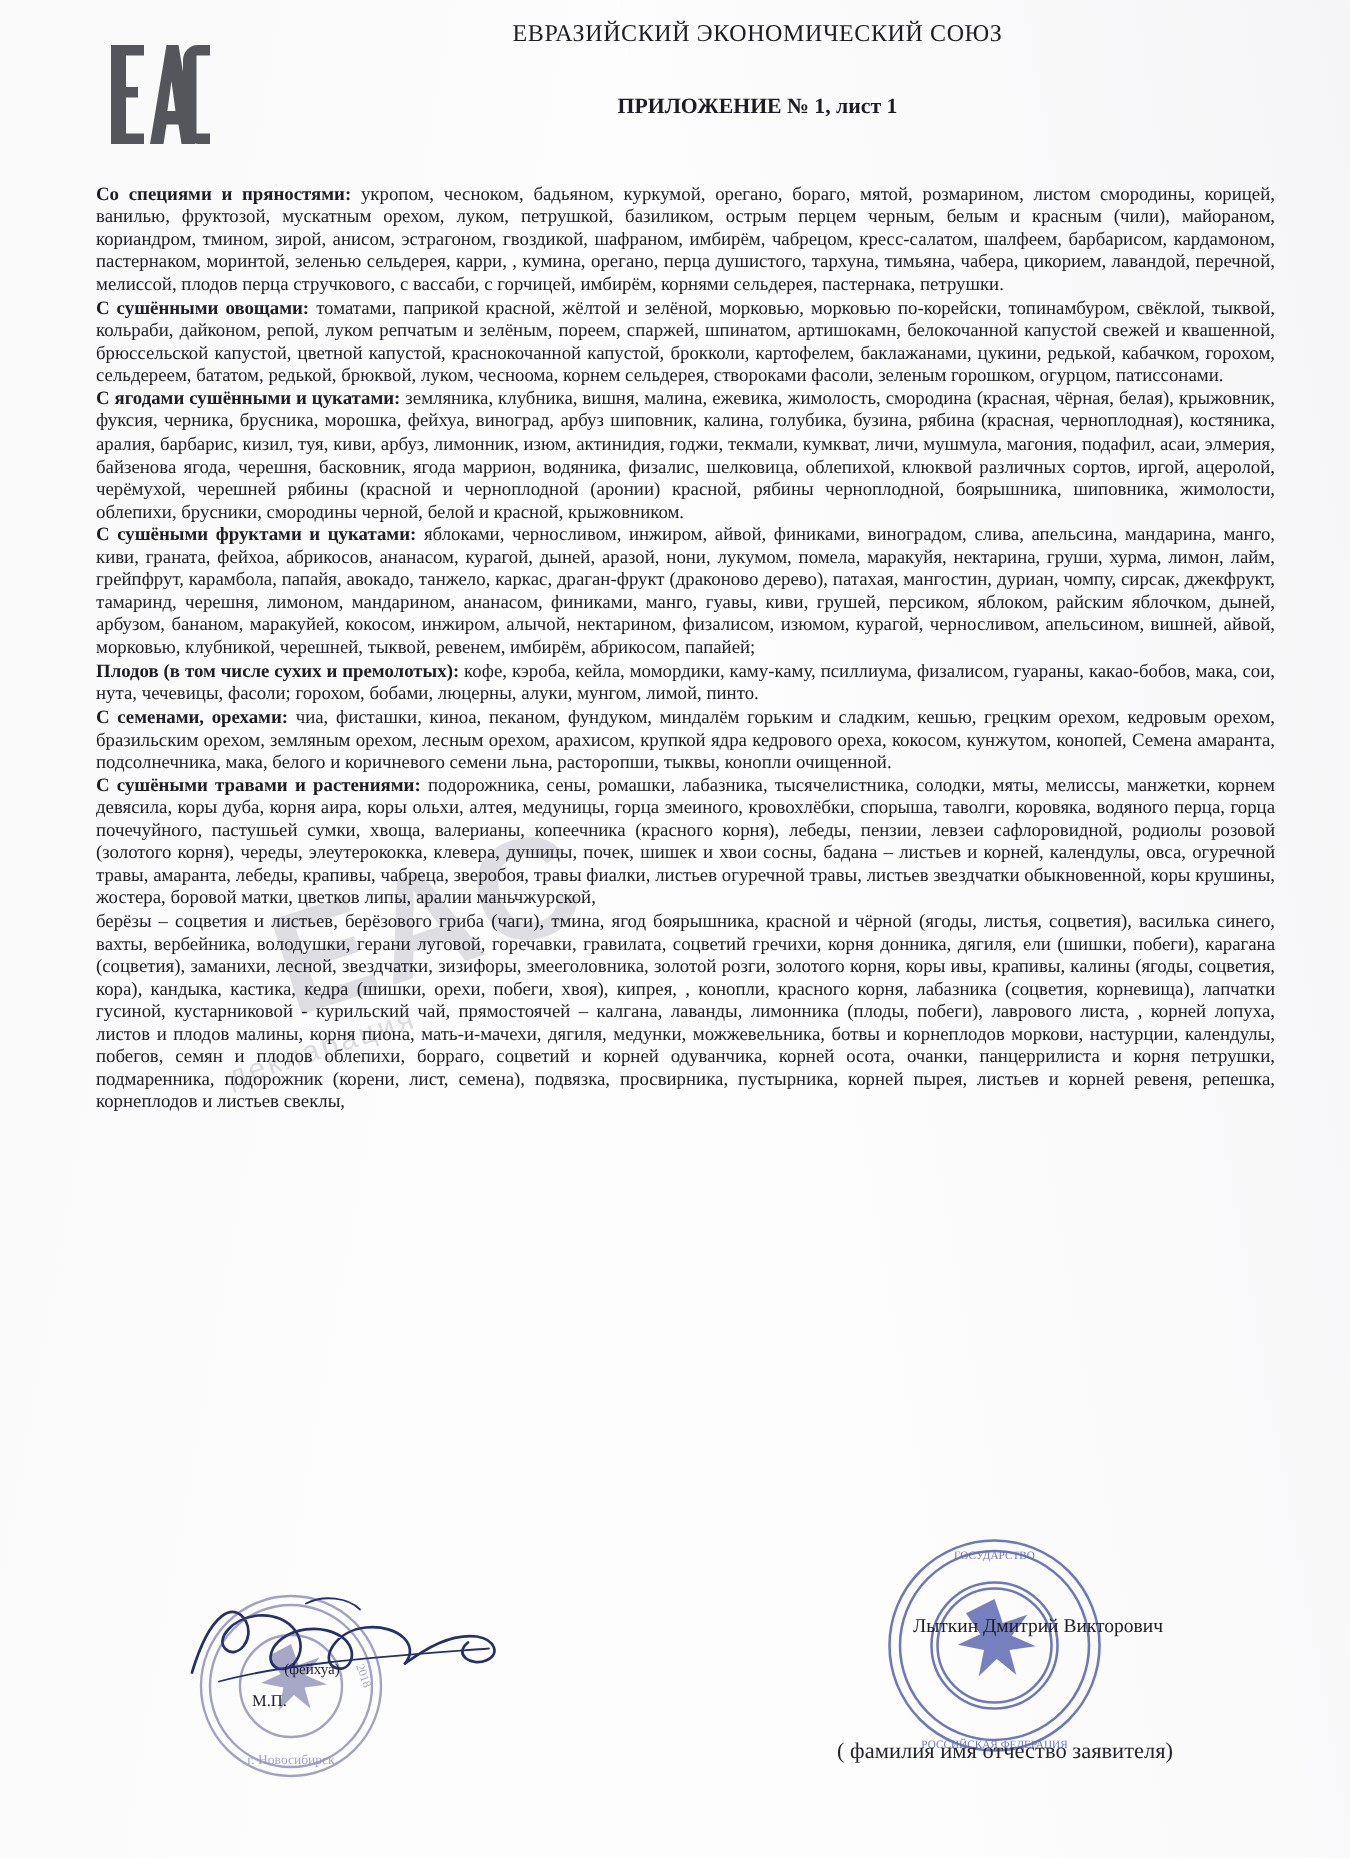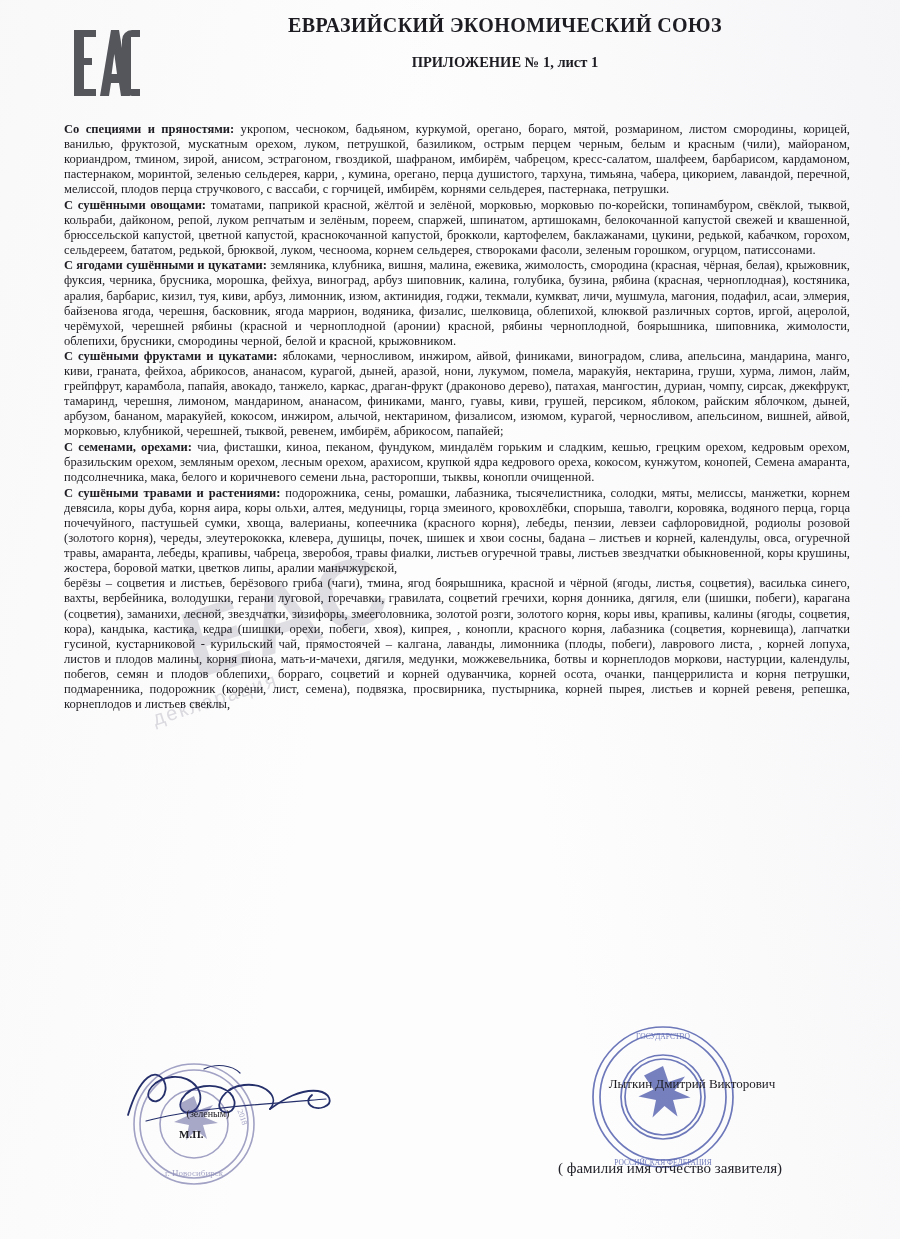--- a/index.html
+++ b/index.html
@@ -44,24 +44,24 @@
   .eac-mark svg { display:block; }
 
   .header-block {
     position: absolute;
     left: 170px;
     top: 14px;
     width: 670px;
     text-align: center;
   }
   .doc-title {
-    font-weight: bold;
-    font-size: 20px;
+    font-weight: normal;
+    font-size: 16px;
     letter-spacing: 0.4px;
-    margin-bottom: 17px;
+    margin-bottom: 31px;
   }
   .doc-sub1 {
     font-weight: bold;
     font-size: 14.5px;
     margin-bottom: 5px;
   }
   .doc-sub2 {
     font-weight: bold;
     font-size: 14.5px;
   }
@@ -106,24 +106,24 @@
   .sig-podpis {
     position: absolute;
     left: 148px;
     top: 1108px;
     font-size: 10px;
     width: 120px;
     text-align: center;
   }
   .sig-mp {
     position: absolute;
-    left: 179px;
+    left: 168px;
     top: 1128px;
     font-size: 11px;
-    font-weight: bold;
+    font-weight: normal;
   }
 
   
   .handsign {
     position: absolute;
     left: 120px;
     top: 1055px;
     width: 230px;
     height: 80px;
     color: #232a57;
@@ -212,20 +212,23 @@
     <p class="para-gap">
       <span class="lead">С сушёнными овощами:</span><span> томатами, паприкой красной, жёлтой и зелёной, морковью, морковью по-корейски, топинамбуром, свёклой, тыквой, кольраби, дайконом, репой, луком репчатым и зелёным, пореем, спаржей, шпинатом, артишокамн, белокочанной капустой свежей и квашенной, брюссельской капустой, цветной капустой, краснокочанной капустой,  брокколи, картофелем, баклажанами, цукини, редькой, кабачком, горохом, сельдереем, бататом, редькой, брюквой, луком, чесноома, корнем сельдерея, створоками фасоли, зеленым горошком, огурцом, патиссонами.</span>
     </p>
     <p class="para-gap">
       <span class="lead">С ягодами сушёнными и цукатами:</span><span> земляника, клубника, вишня, малина, ежевика, жимолость, смородина (красная, чёрная, белая), крыжовник, фуксия, черника, брусника, морошка, фейхуа, виноград, арбуз шиповник, калина, голубика, бузина, рябина (красная, черноплодная), костяника, аралия, барбарис, кизил, туя, киви, арбуз, лимонник, изюм, актинидия, годжи, текмали, кумкват, личи, мушмула, магония, подафил, асаи, элмерия, байзенова ягода, черешня, басковник, ягода маррион, водяника, физалис, шелковица, облепихой, клюквой различных сортов, иргой, ацеролой, черёмухой, черешней рябины (красной и черноплодной (аронии) красной, рябины черноплодной, боярышника, шиповника, жимолости, облепихи, брусники, смородины черной, белой и красной, крыжовником.</span>
     </p>
     <p class="para-gap">
       <span class="lead">С сушёными фруктами и цукатами:</span><span> яблоками, черносливом, инжиром, айвой, финиками, виноградом, слива, апельсина, мандарина, манго, киви, граната, фейхоа, абрикосов, ананасом, курагой,  дыней, аразой, нони, лукумом, помела, маракуйя, нектарина, груши, хурма, лимон, лайм, грейпфрут, карамбола, папайя, авокадо, танжело, каркас, драган-фрукт (драконово дерево), патахая, мангостин, дуриан, чомпу, сирсак, джекфрукт, тамаринд, черешня, лимоном, мандарином, ананасом, финиками, манго, гуавы, киви, грушей, персиком, яблоком, райским яблочком, дыней, арбузом, бананом, маракуйей, кокосом, инжиром, алычой, нектарином, физалисом, изюмом, курагой, черносливом, апельсином, вишней, айвой, морковью, клубникой, черешней, тыквой, ревенем, имбирём, абрикосом, папайей;</span>
     </p>
     <p class="para-gap">
+      <span class="lead">Плодов (в том числе сухих и премолотых):</span><span> кофе, кэроба, кейла, момордики, каму-каму, псиллиума, физалисом, гуараны, какао-бобов, мака, сои, нута, чечевицы, фасоли; горохом, бобами, люцерны, алуки, мунгом, лимой, пинто.</span>
+    </p>
+    <p class="para-gap">
       <span class="lead">С семенами, орехами:</span><span> чиа, фисташки, кинoa, пеканом, фундуком, миндалём горьким и сладким, кешью, грецким орехом, кедровым орехом, бразильским орехом, земляным орехом, лесным орехом, арахисом, крупкой ядра кедрового ореха, кокосом, кунжутом, конопей, Семена амаранта, подсолнечника, мака, белого и коричневого семени льна, расторопши, тыквы, конопли очищенной.</span>
     </p>
     <p class="para-gap">
       <span class="lead">С сушёными травами и растениями:</span><span> подорожника, сены, ромашки, лабазника, тысячелистника, солодки, мяты, мелиссы, манжетки, корнем девясила, коры дуба, корня аира, коры ольхи, алтея, медуницы, горца змеиного, кровохлёбки, спорыша, таволги, коровяка, водяного перца, горца почечуйного, пастушьей сумки, хвоща, валерианы, копеечника (красного корня), лебеды, пензии, левзеи сафлоровидной,  родиолы розовой (золотого корня), череды, элеутерококка, клевера, душицы, почек, шишек и хвои сосны,  бадана – листьев и корней, календулы, овса, огуречной травы,  амаранта, лебеды, крапивы, чабреца, зверобоя, травы фиалки, листьев огуречной травы, листьев звездчатки обыкновенной, коры крушины, жостера, боровой матки, цветков липы, аралии маньчжурской,</span>
     </p>
     <p>
       <span>берёзы – соцветия и листьев, берёзового гриба (чаги), тмина, ягод боярышника, красной и чёрной (ягоды, листья, соцветия), василька синего, вахты, вербейника, володушки, герани луговой, горечавки, гравилата, соцветий гречихи, корня донника, дягиля, ели (шишки, побеги), карагана (соцветия), заманихи, лесной, звездчатки, зизифоры, змееголовника, золотой розги, золотого корня, коры ивы, крапивы,  калины (ягоды, соцветия, кора), кандыка, кастика, кедра (шишки, орехи, побеги, хвоя), кипрея, , конопли, красного корня, лабазника (соцветия, корневища), лапчатки гусиной, кустарниковой - курильский чай, прямостоячей – калгана, лаванды, лимонника (плоды, побеги), лаврового листа, , корней лопуха, листов и плодов малины, корня пиона, мать-и-мачехи, дягиля, медунки, можжевельника, ботвы и корнеплодов моркови, настурции, календулы, побегов, семян и плодов облепихи, борраго, соцветий и корней одуванчика, корней осота, очанки, панцеррилиста и корня петрушки, подмаренника,  подорожник (корени, лист, семена), подвязка, просвирника, пустырника, корней пырея, листьев и корней ревеня, репешка, корнеплодов и листьев свеклы,</span>
     </p>
   </div>
 
@@ -266,15 +269,15 @@
       <g fill="#2a3a9b" opacity="0.85">
         <path d="M75 44 l5.5 16 16.5 -5.5 -10.5 14 16 7 -17.5 2.5 4.5 16.5 -13 -10.5 -12 11.5 3.5 -17.5 -17.5 -3.5 15 -7 -9.5 -14 Z"></path>
       </g>
       <text x="75" y="17" text-anchor="middle" font-family="Liberation Serif, serif" font-size="7.5" fill="#2a3a9b" opacity="0.9">ГОСУДАРСТВО</text>
       <text x="75" y="143" text-anchor="middle" font-family="Liberation Serif, serif" font-size="7.5" fill="#2a3a9b" opacity="0.9">РОССИЙСКАЯ ФЕДЕРАЦИЯ</text>
     </svg>
   </div>
 
   <div class="sig-name">Лыткин Дмитрий Викторович</div>
   <div class="sig-caption">( фамилия имя отчество заявителя)</div>
-  <div class="sig-podpis">(зеленым)</div>
+  <div class="sig-podpis">(фейхуа)</div>
   <div class="sig-mp">М.П.</div>
 </div>
 
 </body></html>

